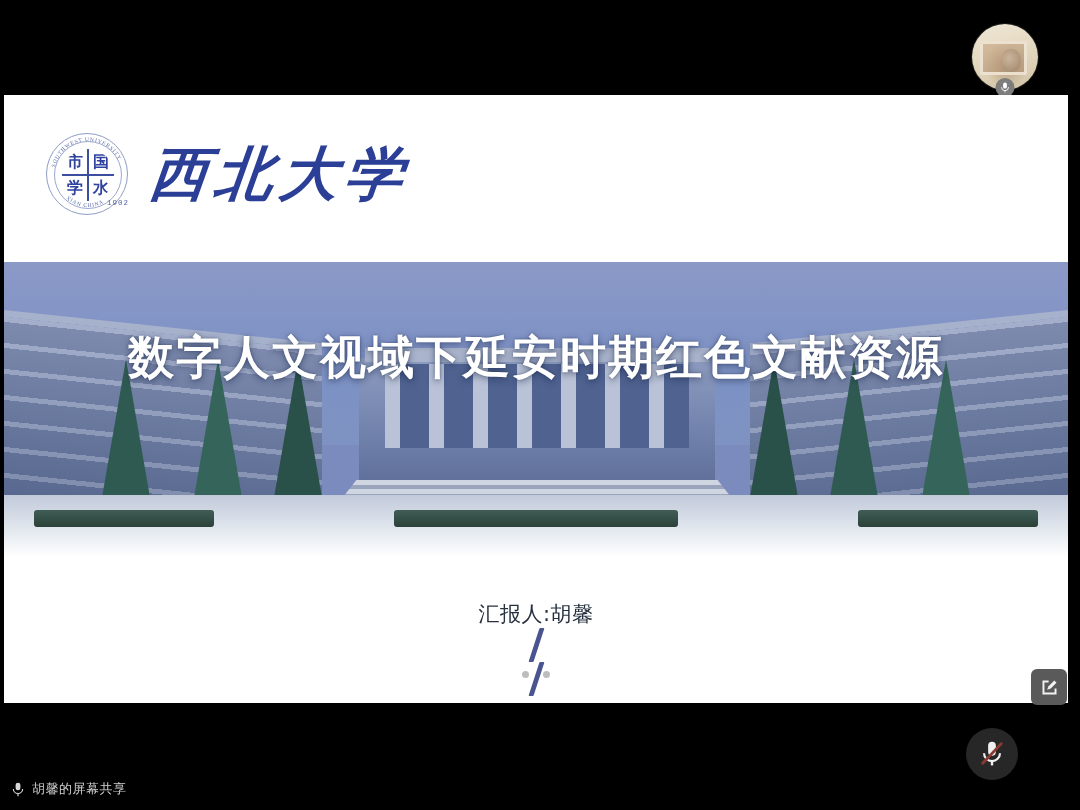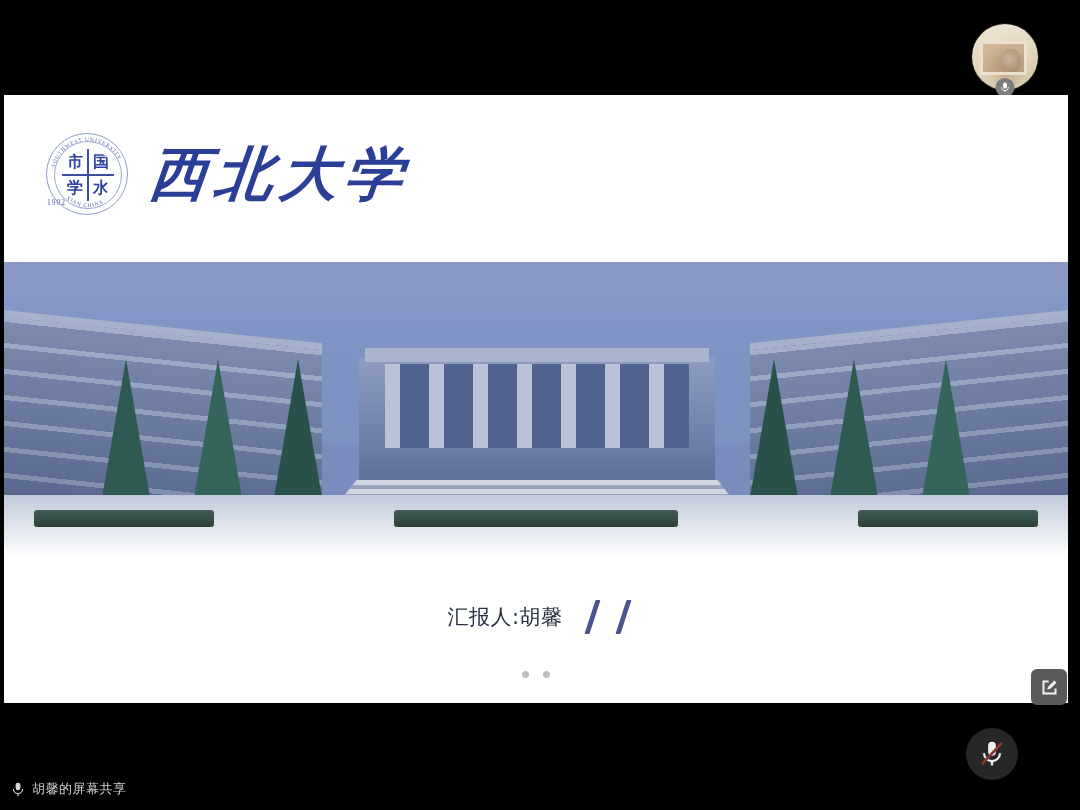--- a/index.html
+++ b/index.html
@@ -160,25 +160,25 @@
   .seal .arc-text text {
     fill: #5566a8;
     font-size: 5.4px;
     letter-spacing: 0.9px;
     font-family: "Liberation Serif", serif;
   }
   .seal .year {
     position: absolute;
     left: 0; bottom: 7px;
     width: 82px;
-    text-align: left;
+    text-align: right;
     color: #4f5fa3;
     font-size: 7.5px;
     letter-spacing: 1px;
-    font-family: Liberation Serif, serif;
+    font-family: Liberation Mono, monospace;
   }
   .wordmark {
     font-family: "DejaVu Sans", sans-serif;
     font-size: 58px;
     font-weight: 700;
     font-style: italic;
     color: #2b3f96;
     letter-spacing: 7px;
     line-height: 1;
     transform: skewX(-6deg);
@@ -301,20 +301,21 @@
     width: 100%;
     display: flex;
     align-items: center;
     justify-content: center;
     gap: 0px;
     color: #26303f;
     font-family: "DejaVu Sans", sans-serif;
     font-size: 21px;
     letter-spacing: 0.5px;
     white-space: nowrap;
+    flex-direction: column;
   }
   .byline .seg { padding: 0 14px; }
   .byline .sep {
     display: inline-block;
     width: 5px; height: 34px;
     background: #4a5590;
     transform: skewX(-18deg);
     margin: 0 13px;
     border-radius: 1px;
   }
@@ -441,20 +442,21 @@
       <div class="tree t1" style="right:188px;"></div>
       <div class="tree t3" style="right:268px;"></div>
 
       <div class="plaza"></div>
       <div class="hedge" style="left:30px;  width:180px;"></div>
       <div class="hedge" style="left:390px; width:170px;"></div>
       <div class="hedge" style="right:390px;width:170px;"></div>
       <div class="hedge" style="right:30px; width:180px;"></div>
 
       <div class="slide-title">
+        <span>数字人文视域下延安时期红色文献资源</span>
       </div>
     </div>
 
     <div class="byline">
       <span class="seg">汇报人:胡馨</span>
       <span class="sep"></span>
       <span class="sep"></span>
     </div>
 
     <div class="page-dots">

